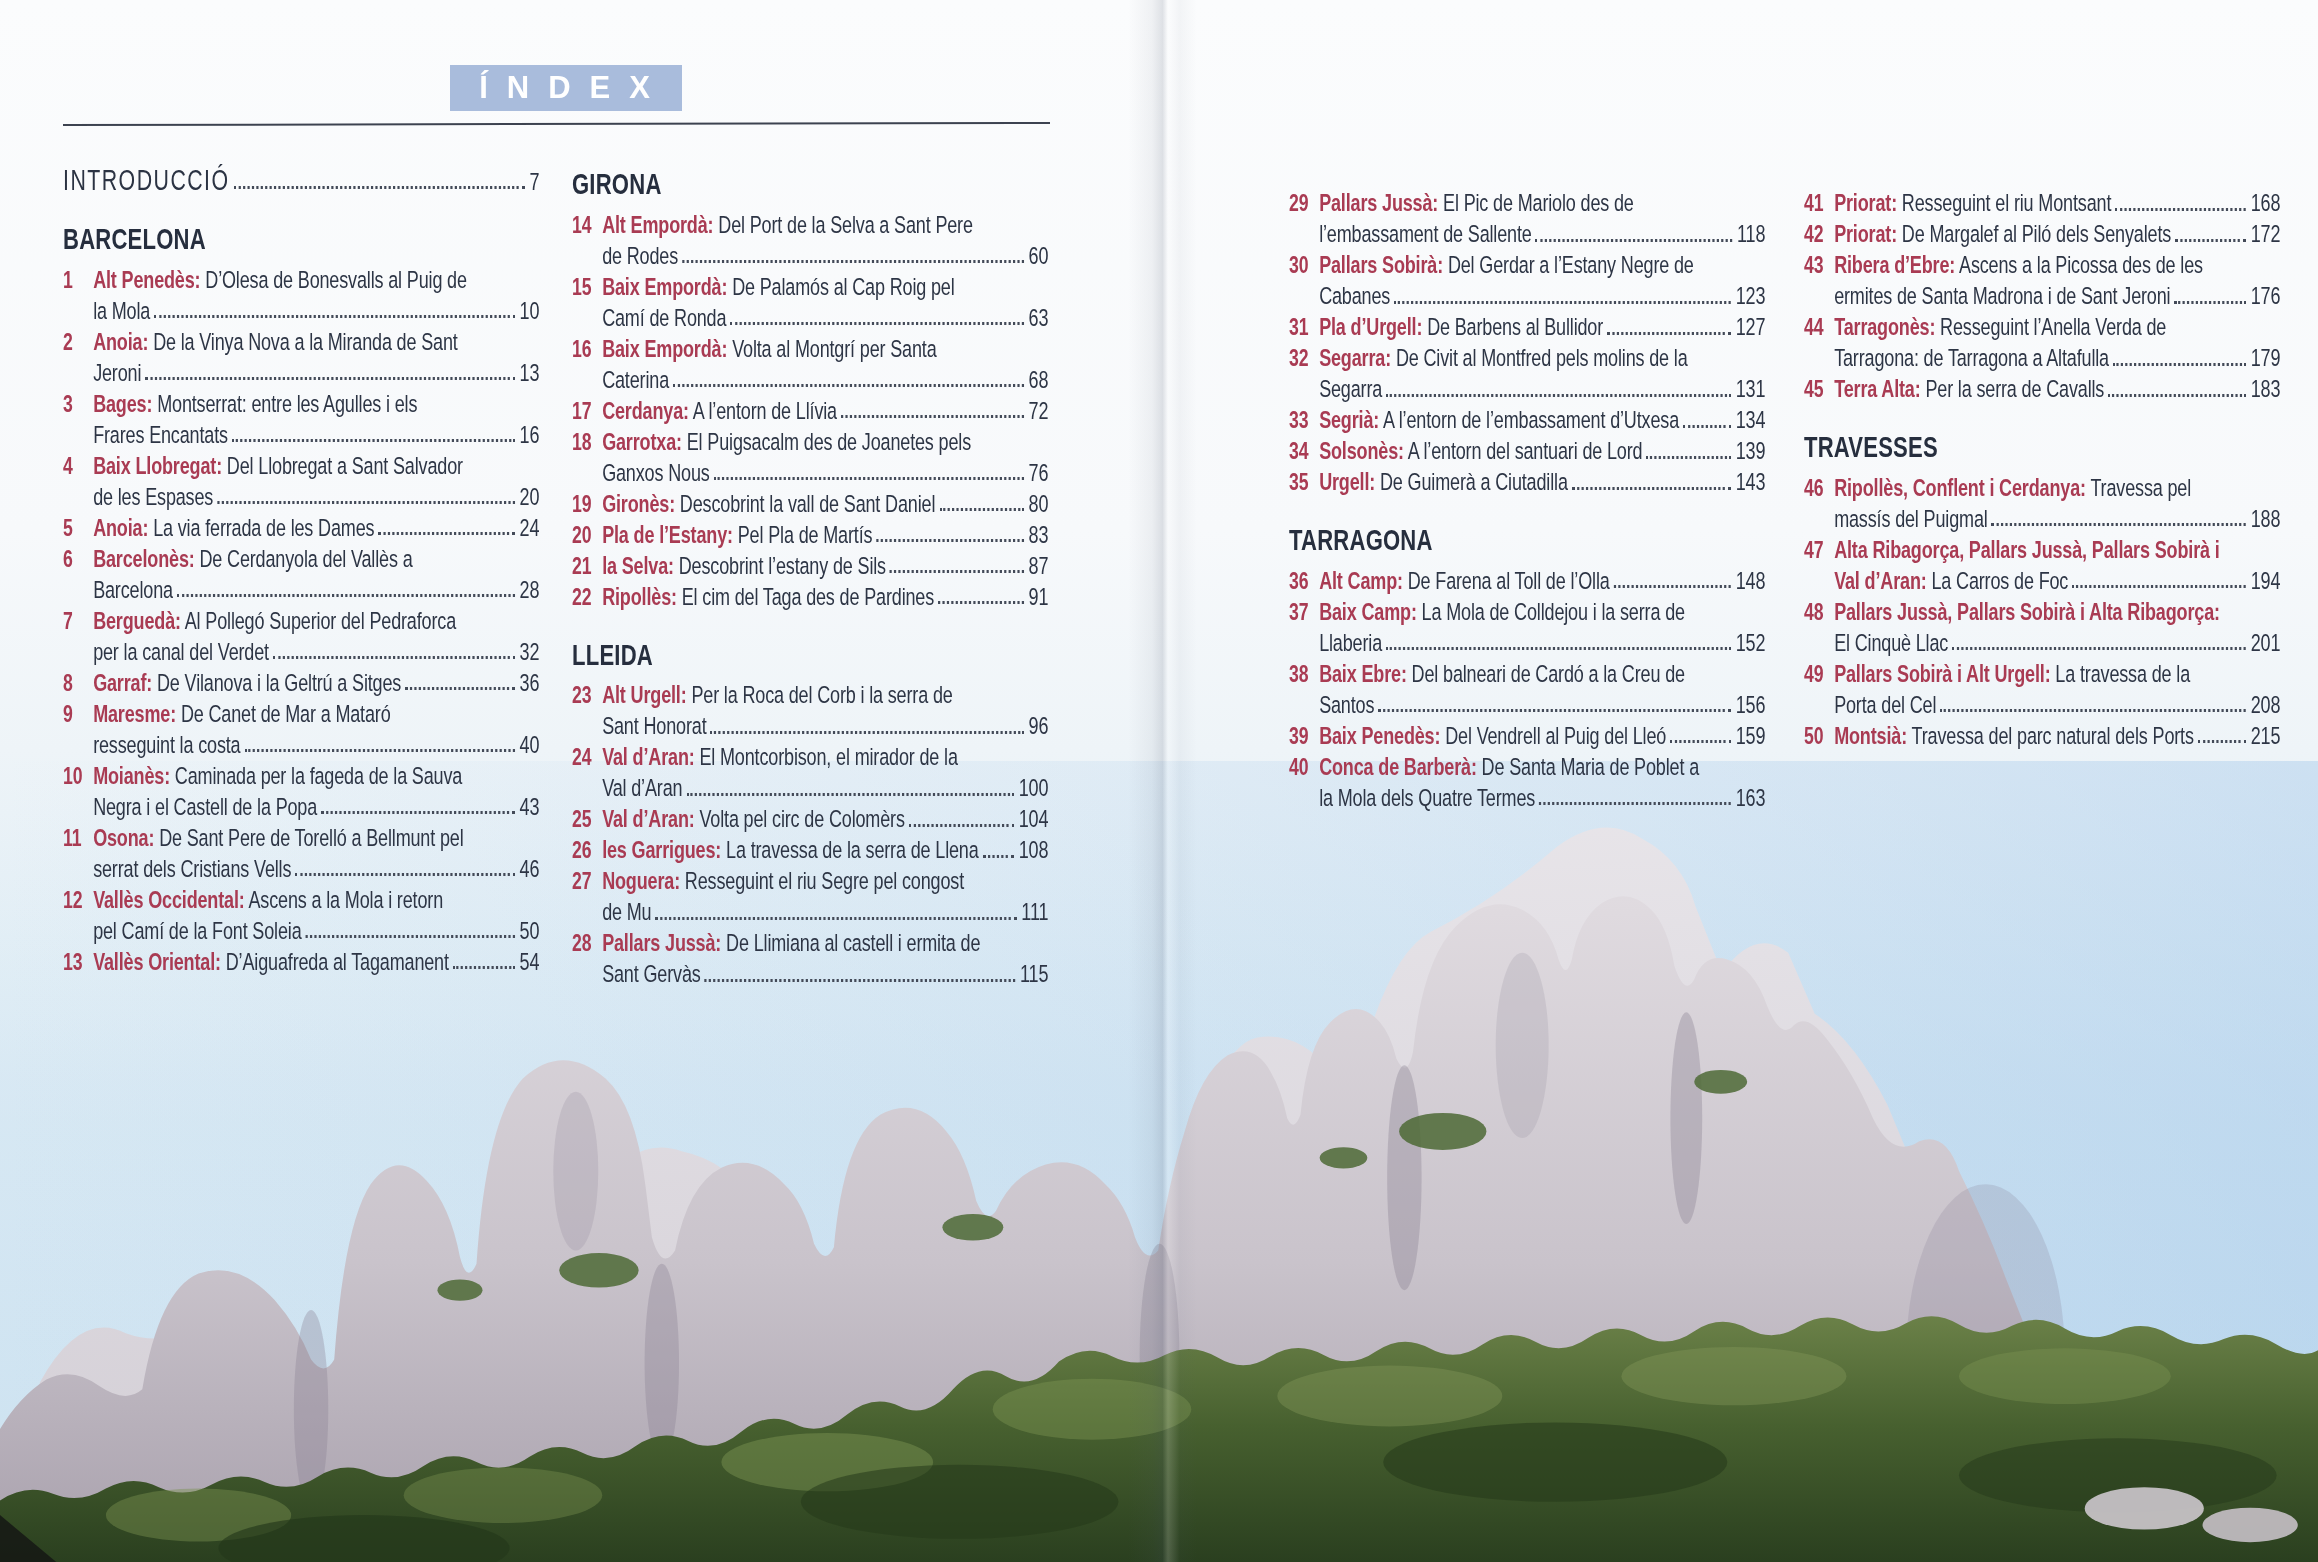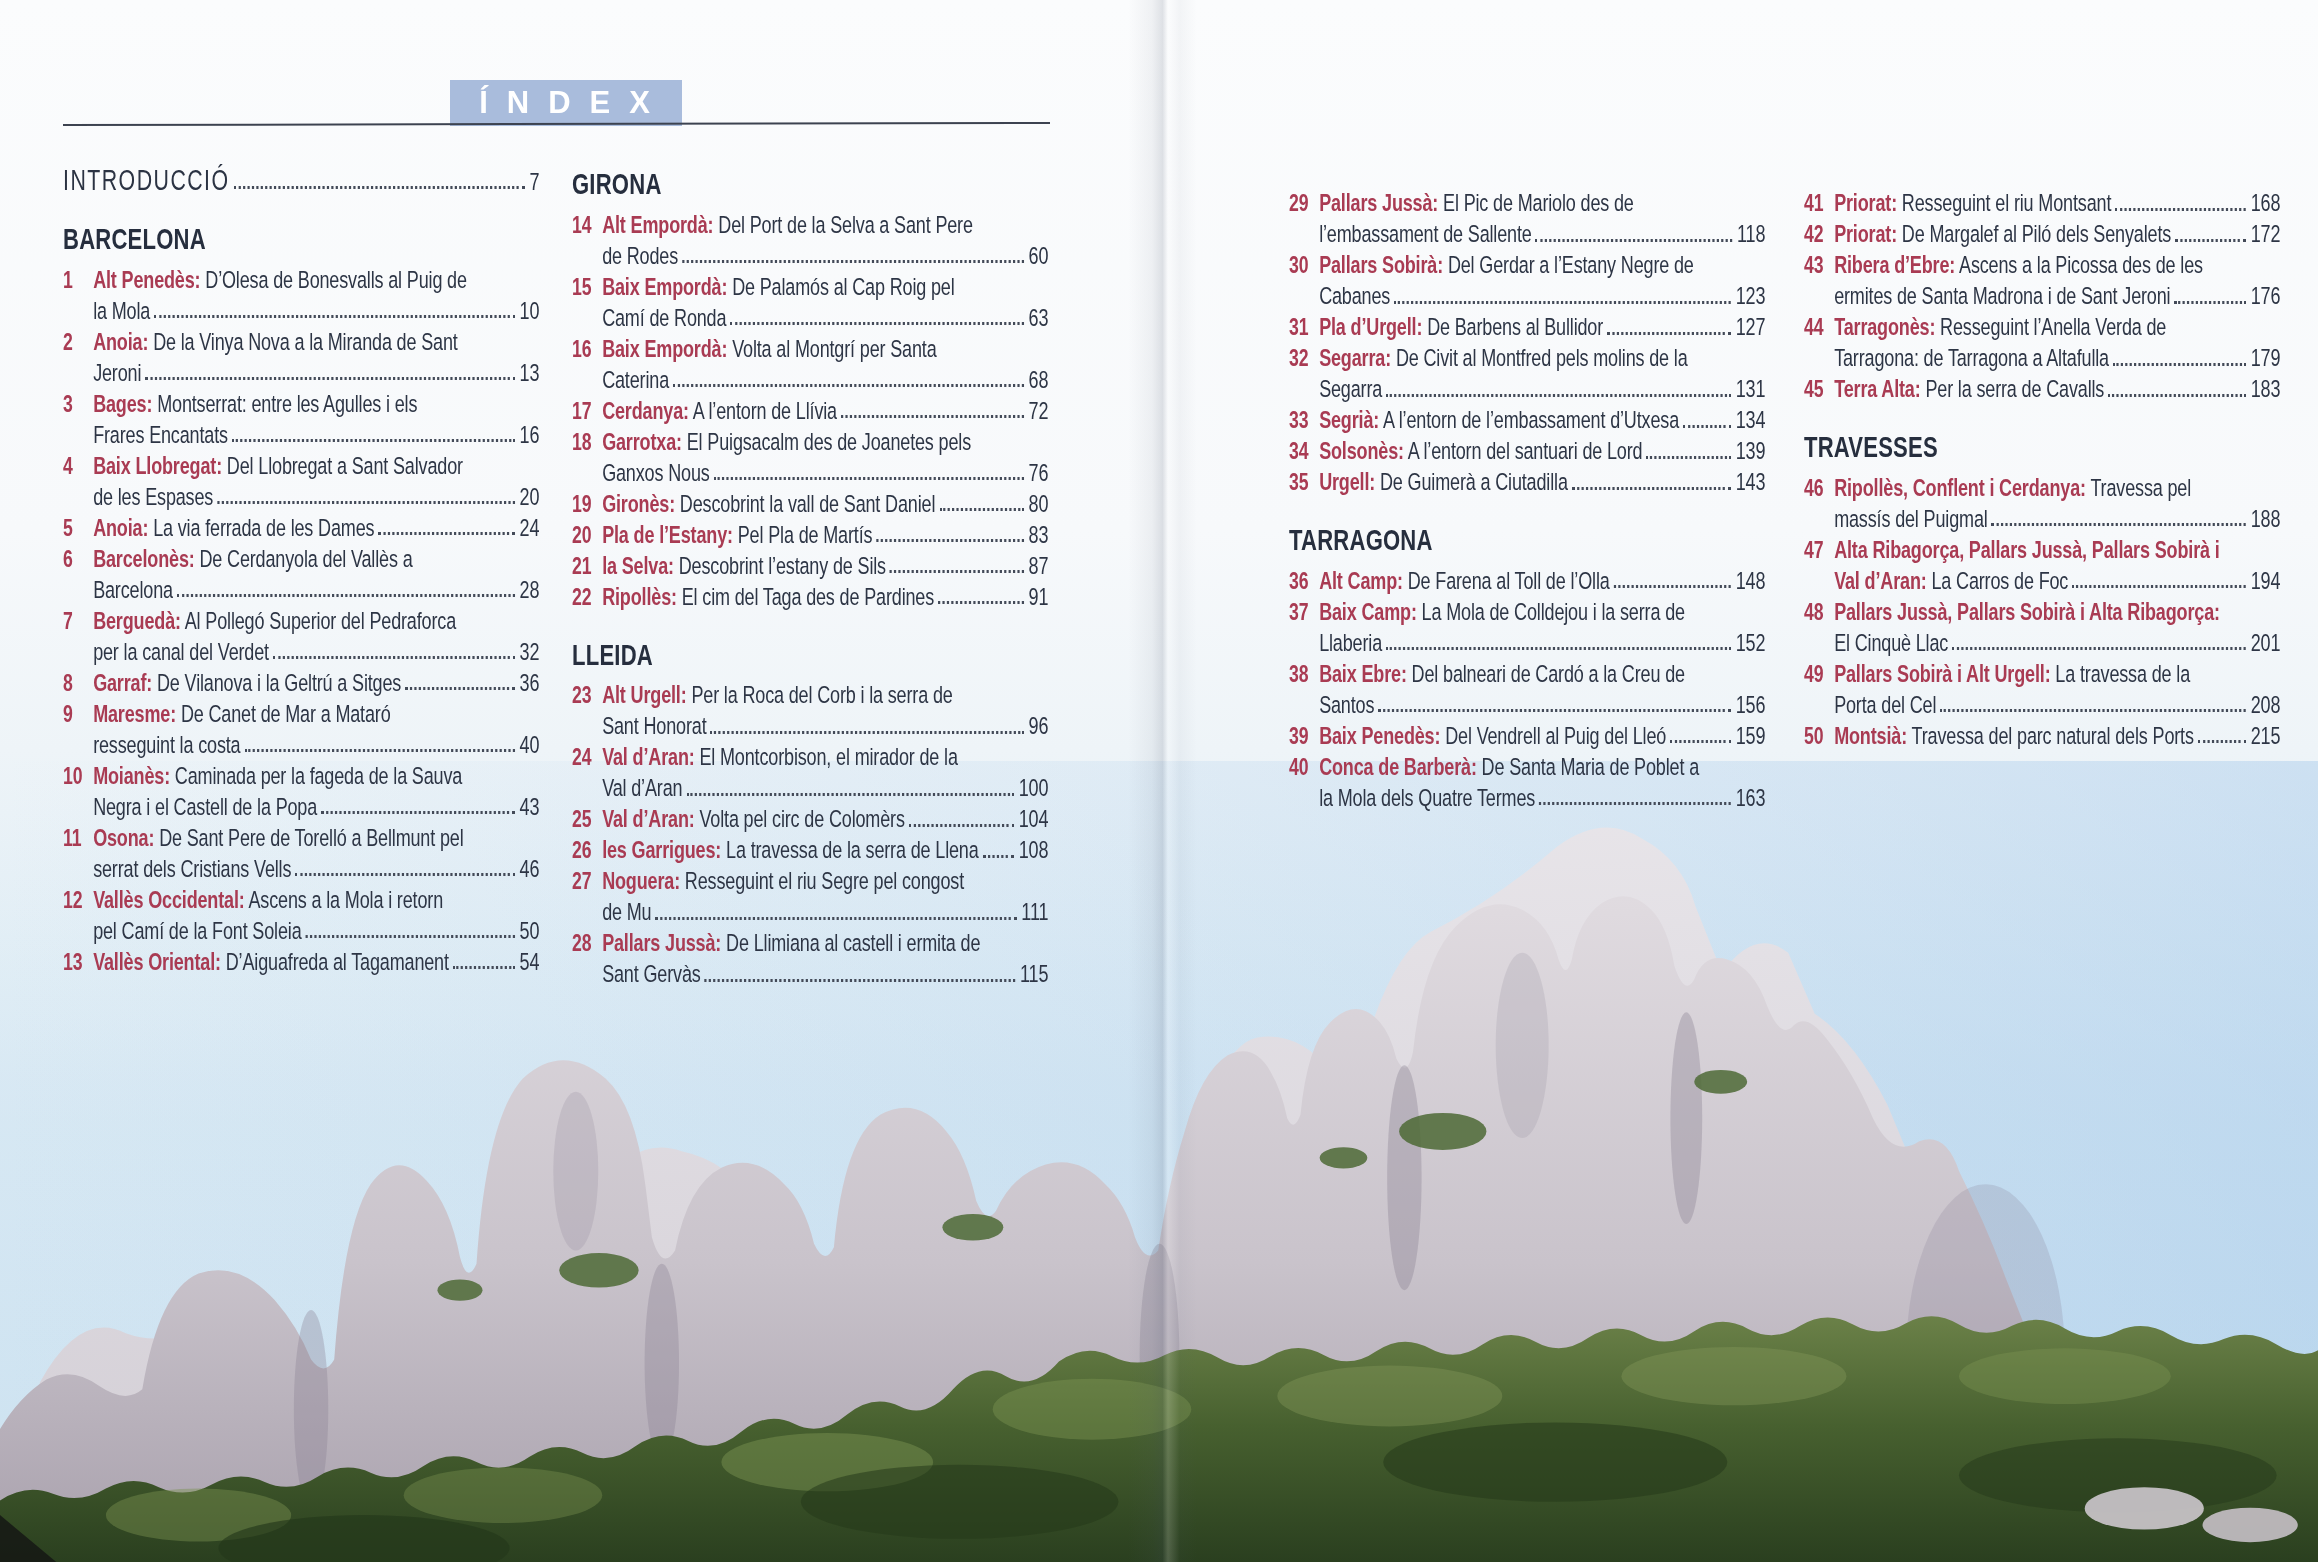--- a/index.html
+++ b/index.html
@@ -3,21 +3,21 @@
 <meta charset="utf-8">
 <style>
   html,body{margin:0;padding:0;background:#e8e8e8;}
   .page{
     position:relative; width:2319px; height:1562px; overflow:hidden;
     background:linear-gradient(180deg,#fbfcfd 0%,#f7f9fb 34%,#eef4f8 48%,#e2eef5 60%,#d8e8f2 72%,#cfe3f0 100%);
     font-family:"Liberation Sans","DejaVu Sans",sans-serif;
   }
   
   .index-title{
-    position:absolute; left:450px; top:80px; width:232px; height:46px;
+    position:absolute; left:450px; top:65px; width:232px; height:46px;
     background:#a9bcdc; color:#ffffff; font-weight:bold; font-size:31px;
     letter-spacing:19px; line-height:46px; text-align:center; text-indent:16px;
     box-sizing:border-box;
   }
   .title-rule{
     position:absolute; left:63px; top:123px; width:987px; height:2px;
     background:#3d4350; transform:rotate(-0.12deg);
   }
   
   .photo{position:absolute; left:0; top:761px; width:2319px; height:801px;}

